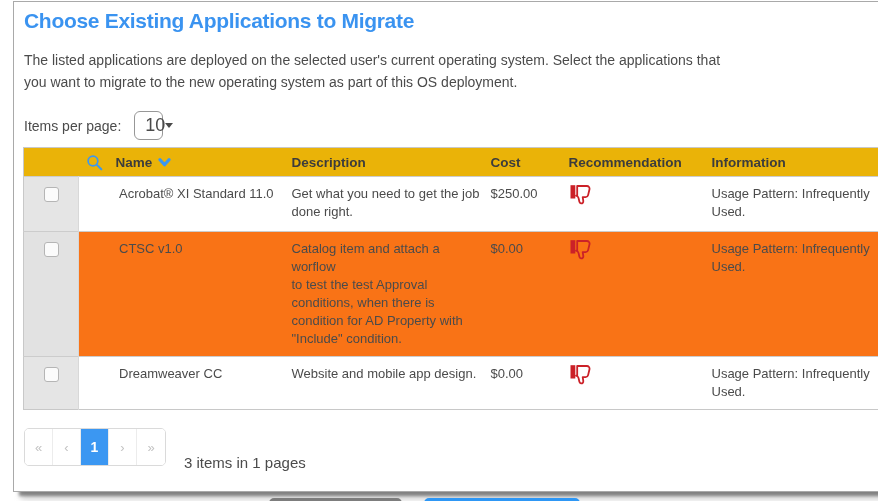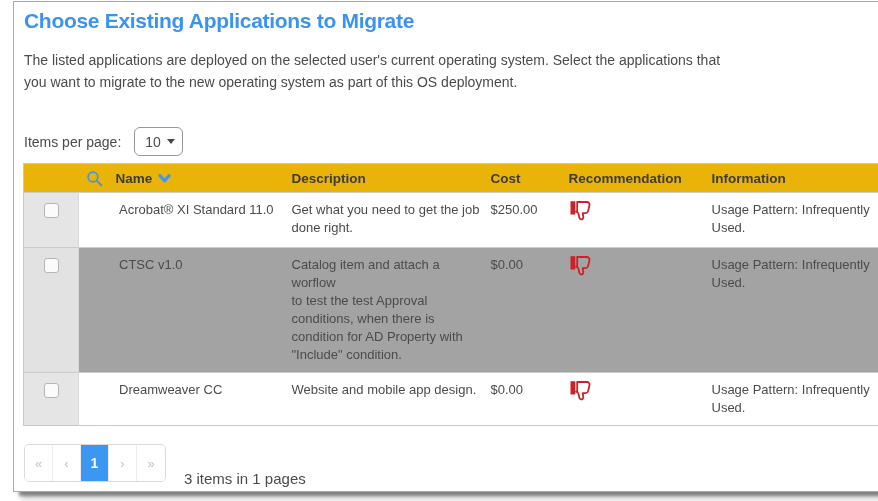--- a/index.html
+++ b/index.html
@@ -25,31 +25,31 @@
     letter-spacing: -0.3px;
     color: #3a93f0;
   }
   .intro {
     margin: 16px 12px 0 10px;
     font-size: 14px; line-height: 22px;
     color: #4b4b4b;
     white-space: pre-line;
   }
   .ipp-row {
-    margin: 34px 0 0 10px;
+    margin: 18px 0 0 10px;
     display: flex; align-items: center; gap: 13px;
     font-size: 14px;
   }
   .select-box {
-    width: 49px; height: 29px;
+    width: 29px; height: 29px;
     border: 1px solid #979797; border-radius: 6px;
     background: #fff;
     display: flex; align-items: center; justify-content: space-between;
     padding: 0 7px 0 10px;
-    font-size: 14px; color: #4b4b4b;
+    font-size: 18px; color: #4b4b4b;
     cursor: pointer;
     text-align: right;
   }
   .caret-down {
     width: 0; height: 0;
     border-left: 4px solid transparent;
     border-right: 4px solid transparent;
     border-top: 5px solid #4a4a4a;
   }
   table.grid {
@@ -79,21 +79,21 @@
   td.c-check {
     background: #e5e5e5;
     border-right: 1px solid #d8d8d8;
     text-align: center;
     padding: 10px 0 0 0;
   }
   td.c-name { padding-left: 40px; }
   td.c-desc, td.c-info { white-space: pre-line; }
   td.c-rec { padding-top: 6px; }
   tbody tr { border-top: 1px solid #cccccc; }
-  tr.alt td { background: #a3a3a3; }
+  tr.alt td { background: #f97316; }
   tr.alt td.c-check { background: #e2e2e2; }
   tr.r1 { height: 55px; }
   tr.r2 { height: 98px; }
   tr.r3 { height: 51px; }
   .checkbox {
     display: inline-block;
     width: 15px; height: 15px;
     background: #fbfbfb;
     border: 1px solid #b5b5b5;
     border-radius: 3px;

